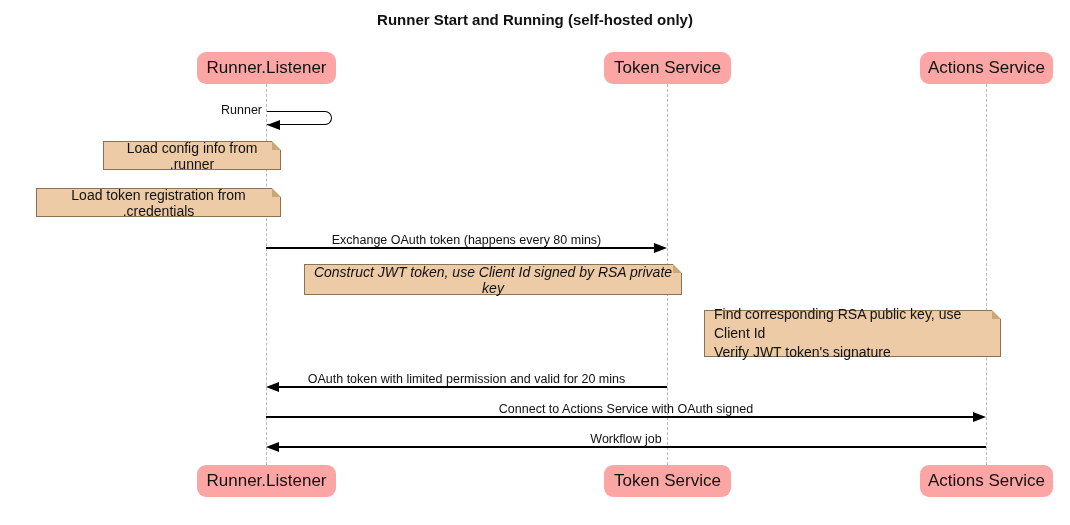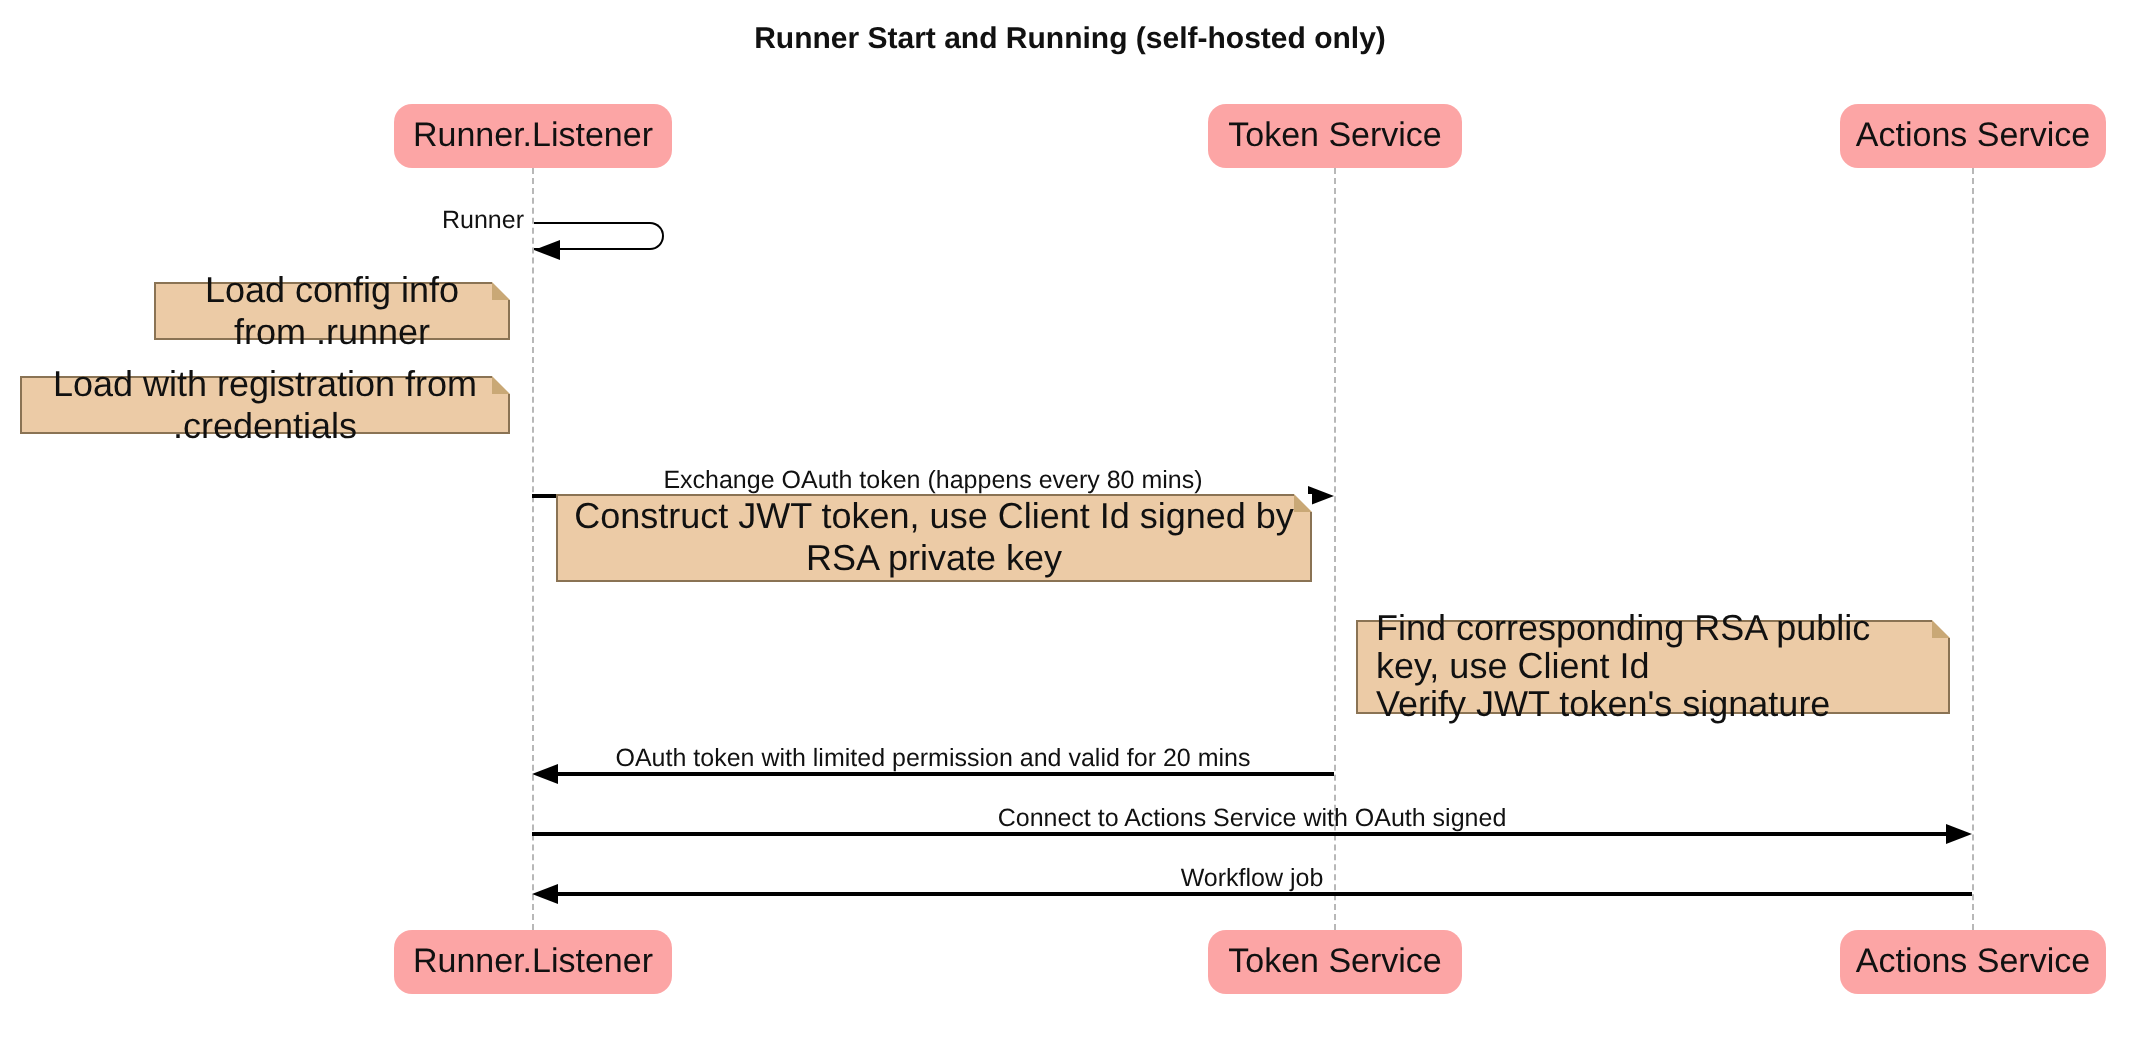--- a/index.html
+++ b/index.html
@@ -74,26 +74,27 @@
     position: absolute;
     left: 160px; top: 103px; width: 102px;
     text-align: right;
     font-size: 12.5px;
   }
   .note {
     position: absolute;
     background: #eccba6;
     border: 1px solid #8a7354;
     box-sizing: border-box;
-    font-size: 18px;
+    font-size: 14px;
     display: flex;
     align-items: center;
     justify-content: center;
     text-align: center;
     padding: 0 4px;
+    margin-left: 26px;
   }
   .note::after {
     content: "";
     position: absolute;
     top: -1px; right: -1px;
     width: 0; height: 0;
     border-top: 9px solid #ffffff;
     border-left: 9px solid #c9a876;
   }
   .note.multiline {
@@ -127,28 +128,28 @@
 
   <div class="self-label">Runner</div>
   <div class="self-loop"></div>
   <span class="arrow-left" style="left:267px; top:120px;"></span>
 
   <div class="note" style="left:77px; top:141px; width:178px; height:29px;">
     <span>Load config info from .runner</span>
   </div>
 
   <div class="note" style="left:10px; top:188px; width:245px; height:29px;">
-    <span>Load with registration from .credentials</span>
+    <span>Load token registration from .credentials</span>
   </div>
 
   <div class="msg-label" style="left:266px; top:233px; width:401px;">Exchange OAuth token (happens every 80 mins)</div>
   <div class="msg-line" style="left:266px; top:247px; width:390px;"></div>
   <span class="arrow-right" style="left:654px; top:243px;"></span>
 
-  <div class="note" style="left:278px; top:247px; width:378px; height:44px;">
+  <div class="note" style="left:278px; top:264px; width:378px; height:31px;font-style:italic;">
     <span>Construct JWT token, use Client Id signed by RSA private key</span>
   </div>
 
   <div class="note multiline" style="left:678px; top:310px; width:297px; height:47px;">
     <span>Find corresponding RSA public key, use Client Id
 Verify JWT token's signature</span>
   </div>
 
   <div class="msg-label" style="left:266px; top:372px; width:401px;">OAuth token with limited permission and valid for 20 mins</div>
   <div class="msg-line" style="left:278px; top:386px; width:389px;"></div>

